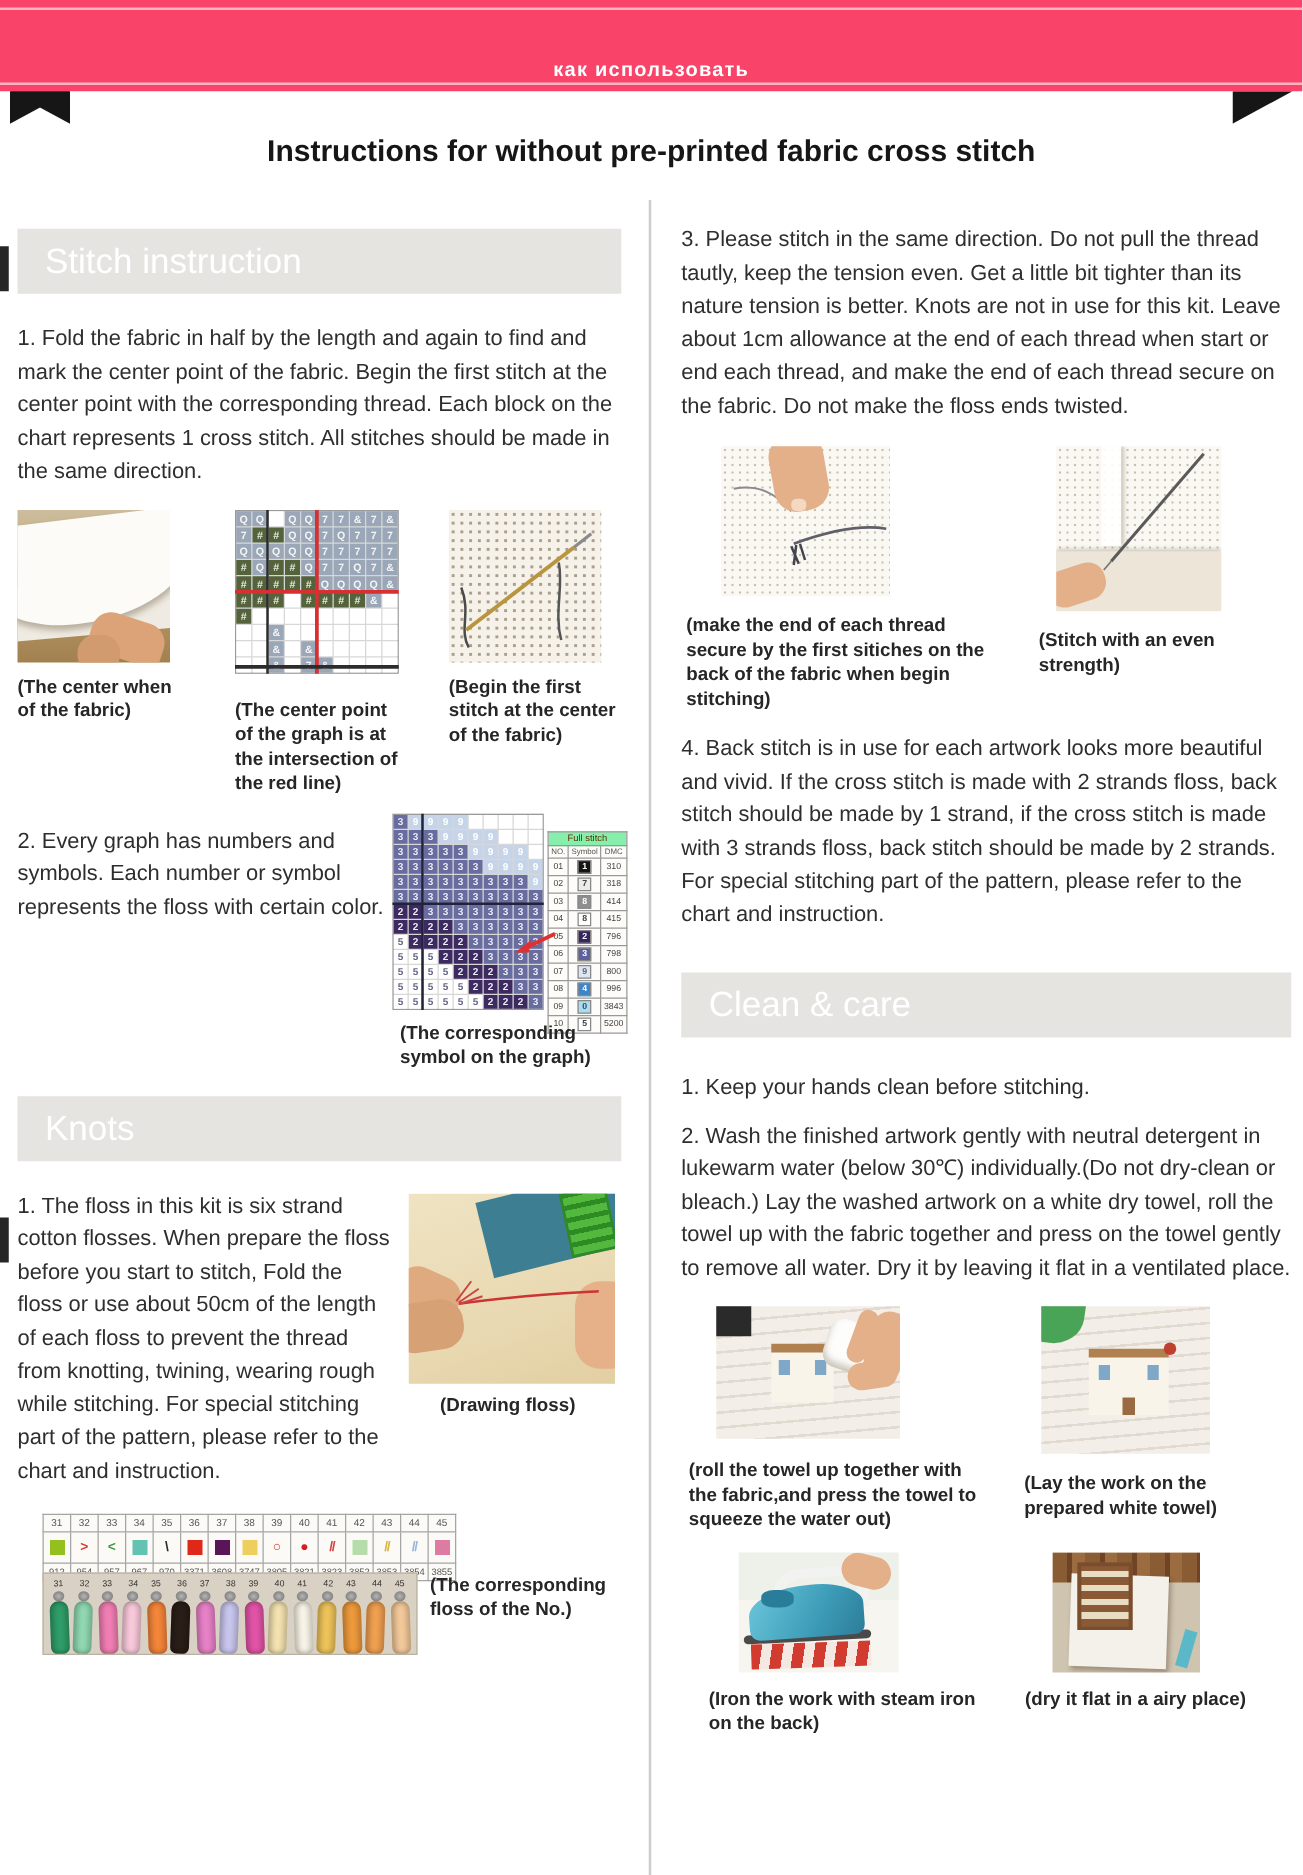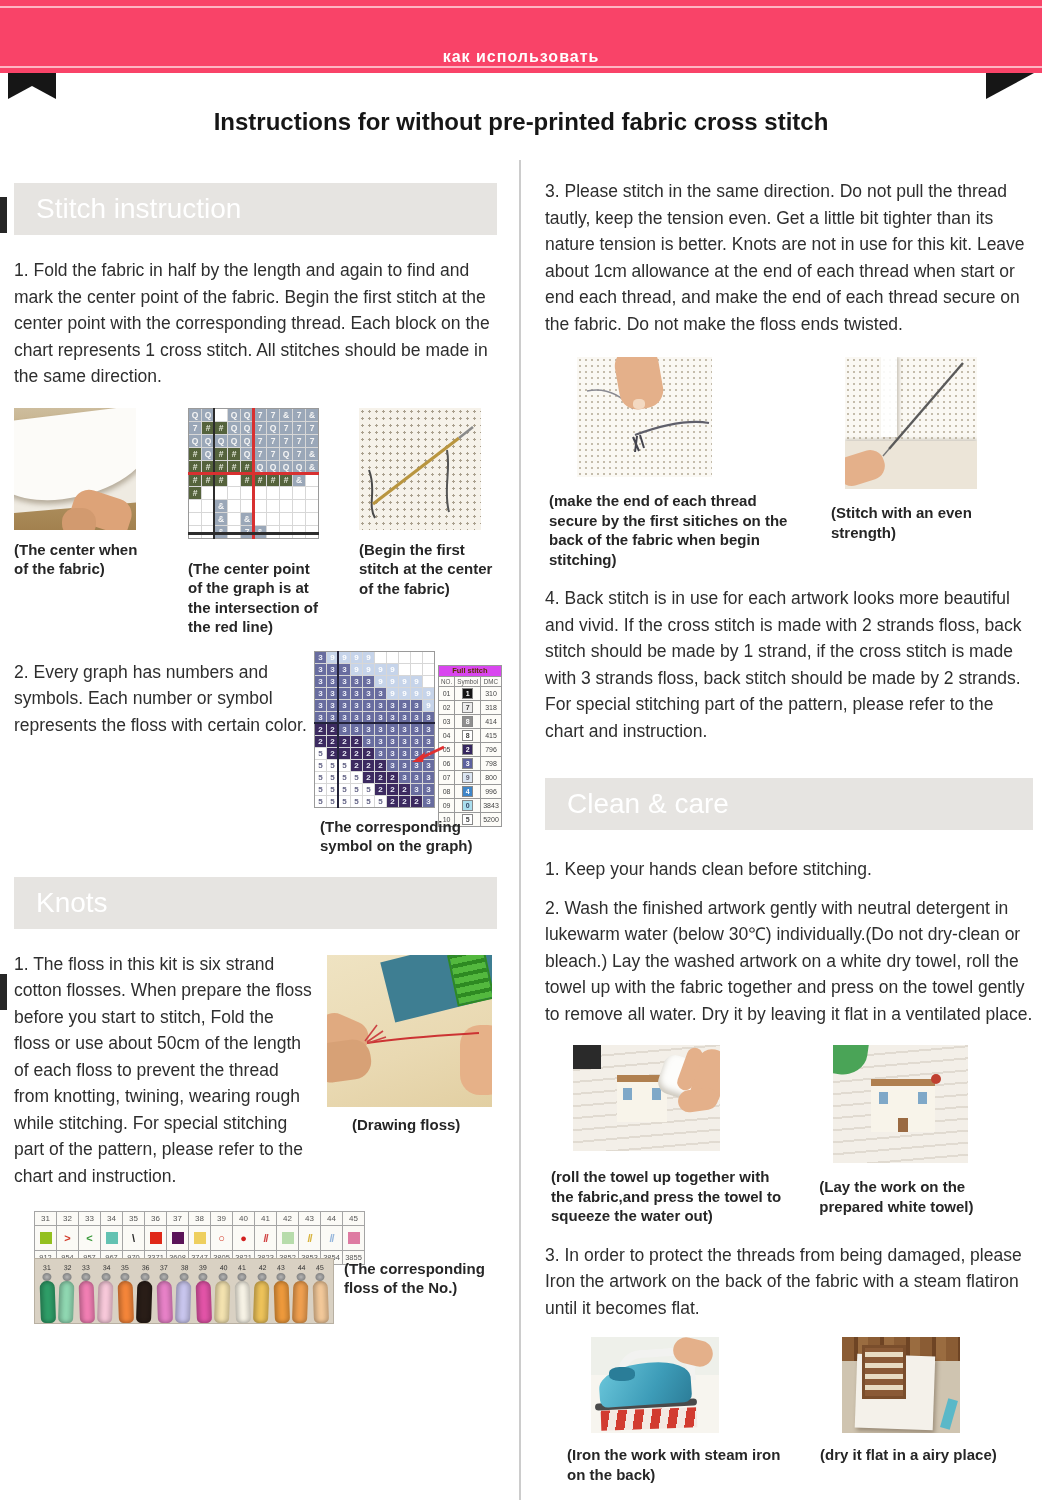--- a/index.html
+++ b/index.html
@@ -48,21 +48,21 @@
   
   .gridwrap{position:relative;}
   .sgrid{display:grid;gap:1px;background:#d7d7d7;border:1px solid #9a9a9a;width:max-content;}
   .sgrid div{text-align:center;font-weight:bold;}
   .sgrid.big div{width:12px;height:12px;font-size:8.5px;line-height:12px;}
   .sgrid.small div{width:11px;height:11px;font-size:8px;line-height:11px;}
   .oline{position:absolute;}
   
   .fstable{border-collapse:collapse;background:#fdfcf8;}
   .fstable td{border:1px solid #999;text-align:center;font-size:7px;line-height:1.15;color:#444;padding:1px 2px;}
-  .fstable .tt td{background:#d946ef;color:#5a3000;font-weight:bold;font-size:7.5px;}
+  .fstable .tt td{background:#86efac;color:#5a3000;font-weight:normal;font-size:7.5px;}
   .fstable .hh td{font-size:6.3px;color:#555;}
   .chip{display:inline-block;width:9px;height:9px;font-size:7px;line-height:9px;font-weight:bold;text-align:center;}
   
   .symchart{border-collapse:collapse;background:#fbfaf6;}
   .symchart td{border:1px solid #a5a5a5;text-align:center;width:19px;}
   .symchart .num td{font-size:8px;color:#555;height:11px;}
   .symchart .sym td{height:22px;font-weight:bold;font-size:11px;}
   .symchart .dmc td{font-size:7.5px;color:#555;height:11px;}
   .blocksym{display:inline-block;width:12px;height:12px;vertical-align:middle;}
   
@@ -694,21 +694,20 @@
           <div class="win" style="left:8px"></div>
             <div class="win" style="right:8px"></div>
             <div class="door"></div>
           <div style="position:absolute;right:-6px;top:-12px;width:10px;height:10px;background:#c04030;border-radius:50%"></div>
         </div>
       </div>
       <div class="caption" style="margin-top:14px;margin-left:6px">(Lay the work on the prepared white towel)</div>
     </div>
   </div>
 
-  <p class="para" style="margin-top:16px">3. In order to protect the threads from being damaged, please Iron the artwork on the back of the fabric with a steam flatiron until it becomes flat.</p>
 
   <div class="figrow" style="margin-top:16px">
     <div class="fig" style="width:230px;margin-left:22px">
       <div class="photo ph-iron" style="width:128px;height:96px;margin-left:24px">
         <div class="cloth"></div>
           <div class="sole"></div>
           <div class="handle"></div>
           <div class="body"></div>
         <div class="hand"></div>
         <div style="position:absolute;left:18px;top:30px;width:26px;height:14px;background:#2a7d98;border-radius:40%"></div>

